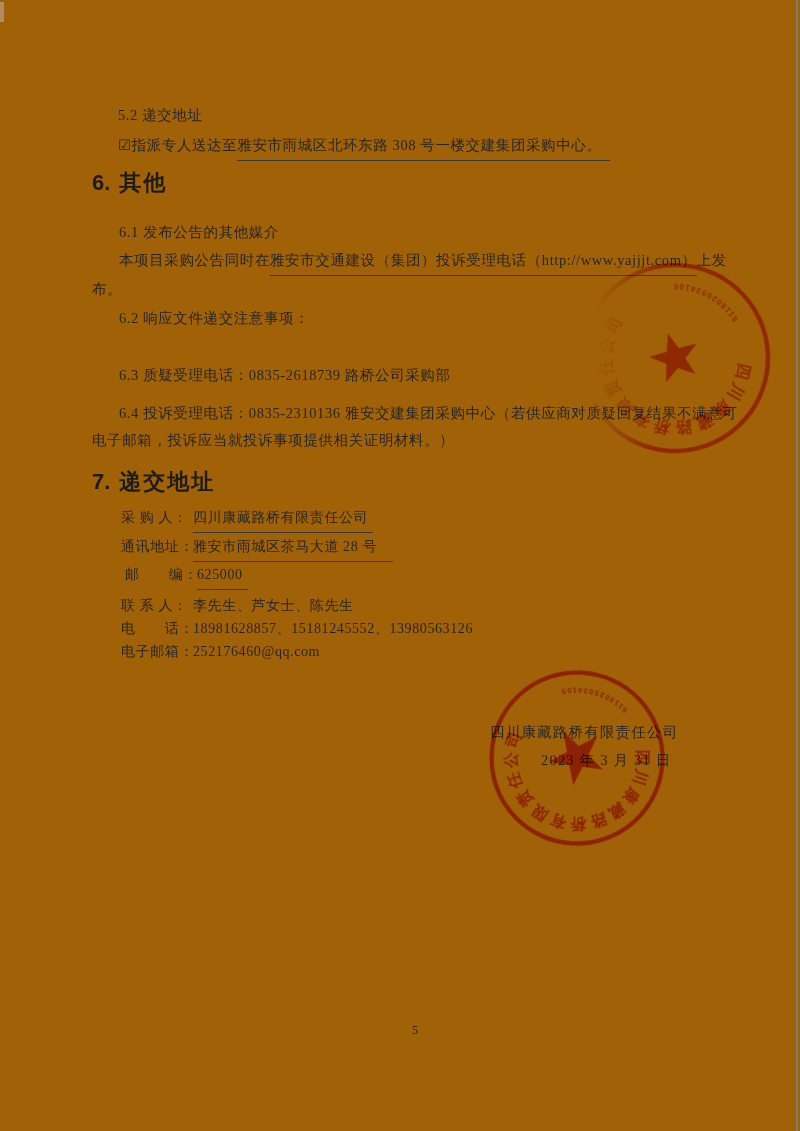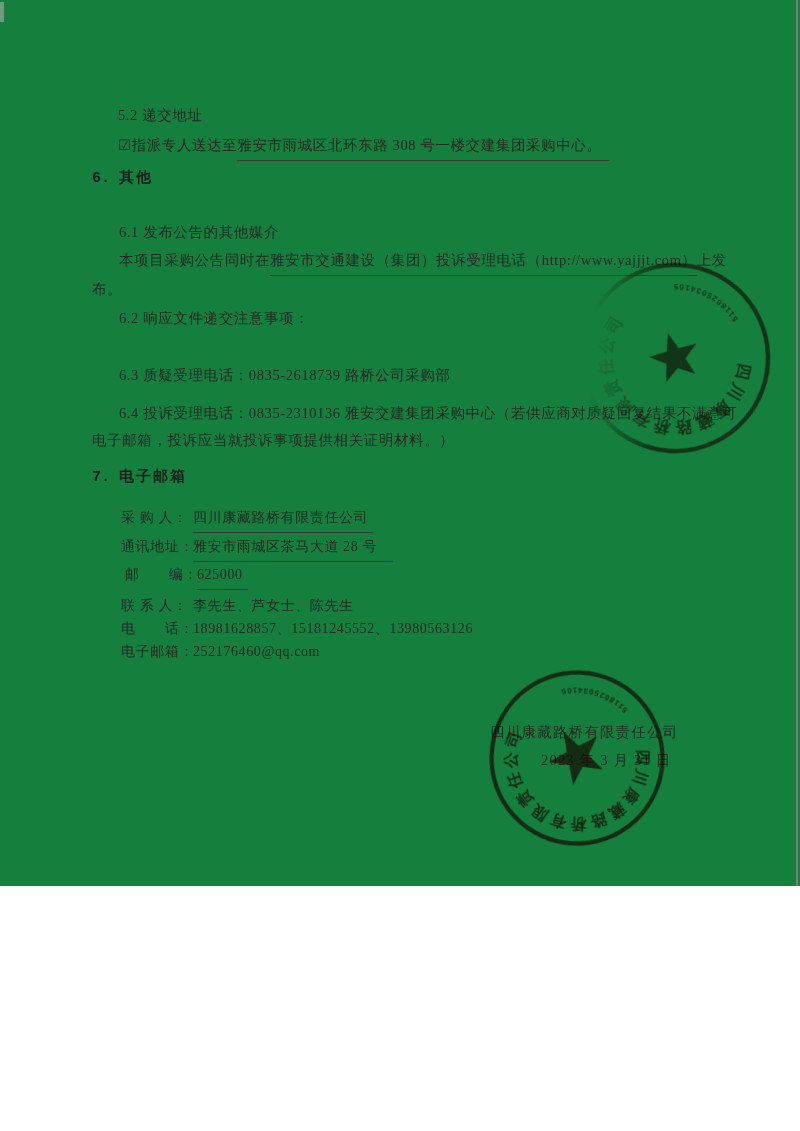--- a/index.html
+++ b/index.html
@@ -1,26 +1,26 @@
 <!DOCTYPE html>
 <html><head>
 <meta charset="utf-8">
 <style>
   html,body{margin:0;padding:0;}
   .page{
     position:relative;
-    width:800px;height:886px;
-    background:#15803d;
+    width:800px;height:1131px;
+    background:#a16207;
     overflow:hidden;
     font-family:"Liberation Serif","DejaVu Serif",serif;
     color:#262626;
   }
   .t{position:absolute;white-space:pre;}
   .body{font-size:14.5px;line-height:20px;letter-spacing:0.6px;}
-  .h1{font-family:Liberation Mono, monospace;font-weight:700;font-size:15px;color:#1c1c1c;letter-spacing:1px;}
+  .h1{font-family:Liberation Sans, sans-serif;font-weight:700;font-size:22px;color:#1c1c1c;letter-spacing:1px;}
   .h1 .hnum{letter-spacing:0;}
   .h1 .htitle{margin-left:9px;letter-spacing:2px;}
   .ul{border-bottom:1.2px solid #3a3a3a;padding-bottom:7px;}
   .pad8{padding-right:8px;}
   .pad16{padding-right:16px;}
   .pad5{padding-right:5px;}
   .crow{position:absolute;font-size:14px;letter-spacing:0.6px;white-space:pre;}
   .clabel{display:inline-block;width:72px;white-space:pre;}
   .sig{position:absolute;font-size:14.5px;letter-spacing:1.2px;white-space:pre;z-index:2;}
   .pgnum{position:absolute;font-size:12px;}
@@ -54,21 +54,21 @@
   <div class="t body" style="left:119px;top:250px;"><span>本项目采购公告同时在</span><span class="ul">雅安市交通建设（集团）投诉受理电话（http://www.yajjjt.com）</span><span>上发</span></div>
   <div class="t body" style="left:92px;top:279px;">布。</div>
 
   <div class="t body" style="left:119px;top:308px;">6.2 响应文件递交注意事项：</div>
 
   <div class="t body" style="left:119px;top:365px;">6.3 质疑受理电话：0835-2618739 路桥公司采购部</div>
 
   <div class="t body" style="left:119px;top:403px;">6.4 投诉受理电话：0835-2310136 雅安交建集团采购中心（若供应商对质疑回复结果不满意可</div>
   <div class="t body" style="left:92px;top:430px;">电子邮箱，投诉应当就投诉事项提供相关证明材料。）</div>
 
-  <div class="t h1" style="left:92px;top:467px;"><span class="hnum">7.</span><span class="htitle">电子邮箱</span></div>
+  <div class="t h1" style="left:92px;top:467px;"><span class="hnum">7.</span><span class="htitle">递交地址</span></div>
 
   <div class="crow" style="left:121px;top:509px;"><span class="clabel">采 购 人：</span><span class="ul pad5">四川康藏路桥有限责任公司</span></div>
   <div class="crow" style="left:121px;top:538px;"><span class="clabel">通讯地址：</span><span class="ul pad16">雅安市雨城区茶马大道 28 号</span></div>
   <div class="crow" style="left:125px;top:566px;"><span class="clabel">邮　　编：</span><span class="ul pad5">625000</span></div>
   <div class="crow" style="left:121px;top:597px;"><span class="clabel">联 系 人：</span><span>李先生、芦女士、陈先生</span></div>
   <div class="crow" style="left:121px;top:620px;"><span class="clabel">电　　话：</span><span>18981628857、15181245552、13980563126</span></div>
   <div class="crow" style="left:121px;top:643px;"><span class="clabel">电子邮箱：</span><span>252176460@qq.com</span></div>
 
   <div class="sig" style="left:490px;top:723px;">四川康藏路桥有限责任公司</div>
   <div class="sig" style="left:541px;top:751px;">2023 年 3 月 31 日</div>

